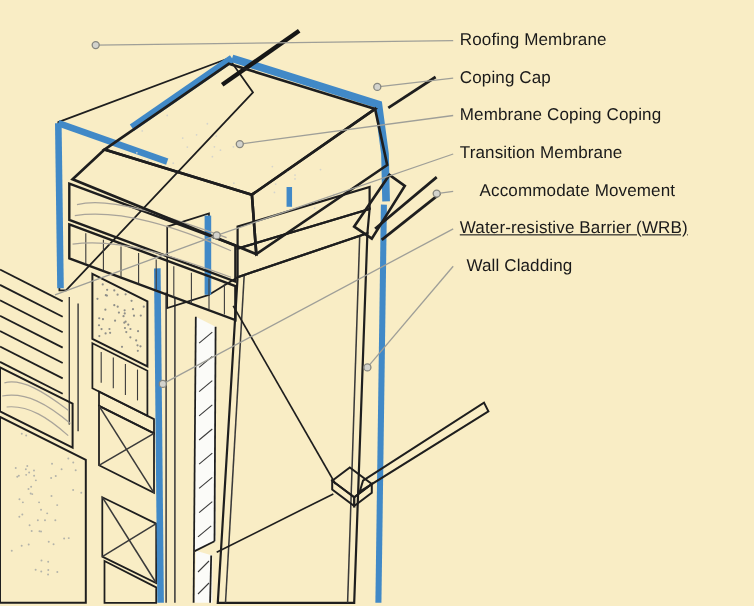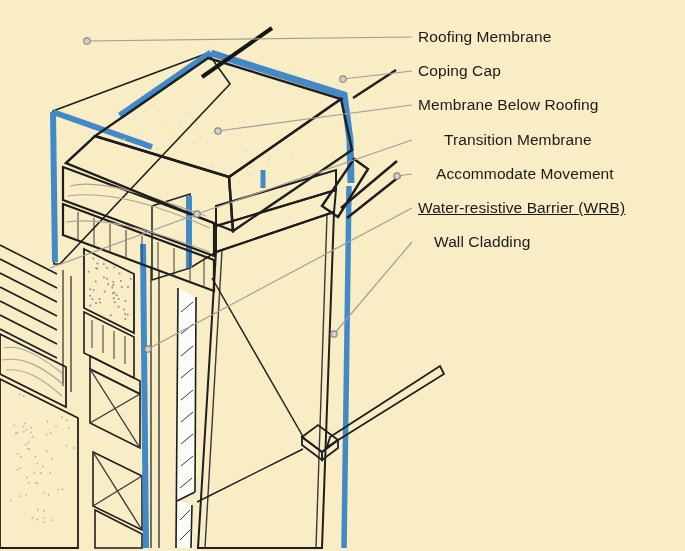--- a/index.html
+++ b/index.html
@@ -316,19 +316,19 @@
         <circle cx="197" cy="214" r="3.2" class="ldot"></circle>
         <circle cx="397" cy="176" r="3.2" class="ldot"></circle>
         <circle cx="148" cy="349" r="3.2" class="ldot"></circle>
         <circle cx="334" cy="334" r="3.2" class="ldot"></circle>
       </g>
   </svg>
 
   <div id="labels">
       <div class="lbl" style="left: 418px; top: 26px;">Roofing Membrane</div>
       <div class="lbl" style="left: 418px; top: 60px;">Coping Cap</div>
-      <div class="lbl" style="left: 418px; top: 94px;">Membrane Below Roofing</div>
-      <div class="lbl" style="left: 418px; top: 129px; margin-left: 26px;">Transition Membrane</div>
+      <div class="lbl" style="left: 418px; top: 94px;">Membrane Coping Coping</div>
+      <div class="lbl" style="left: 418px; top: 129px;">Transition Membrane</div>
       <div class="lbl" style="left: 436px; top: 163px;">Accommodate Movement</div>
       <div class="lbl" style="left: 418px; top: 197px; text-decoration: underline;">Water-resistive Barrier (WRB)</div>
-      <div class="lbl" style="left: 434px; top: 231px; text-align: center;">Wall Cladding</div>
+      <div class="lbl" style="left: 424px; top: 231px; text-align: center;">Wall Cladding</div>
     </div>
 </div>
 
 </body></html>

